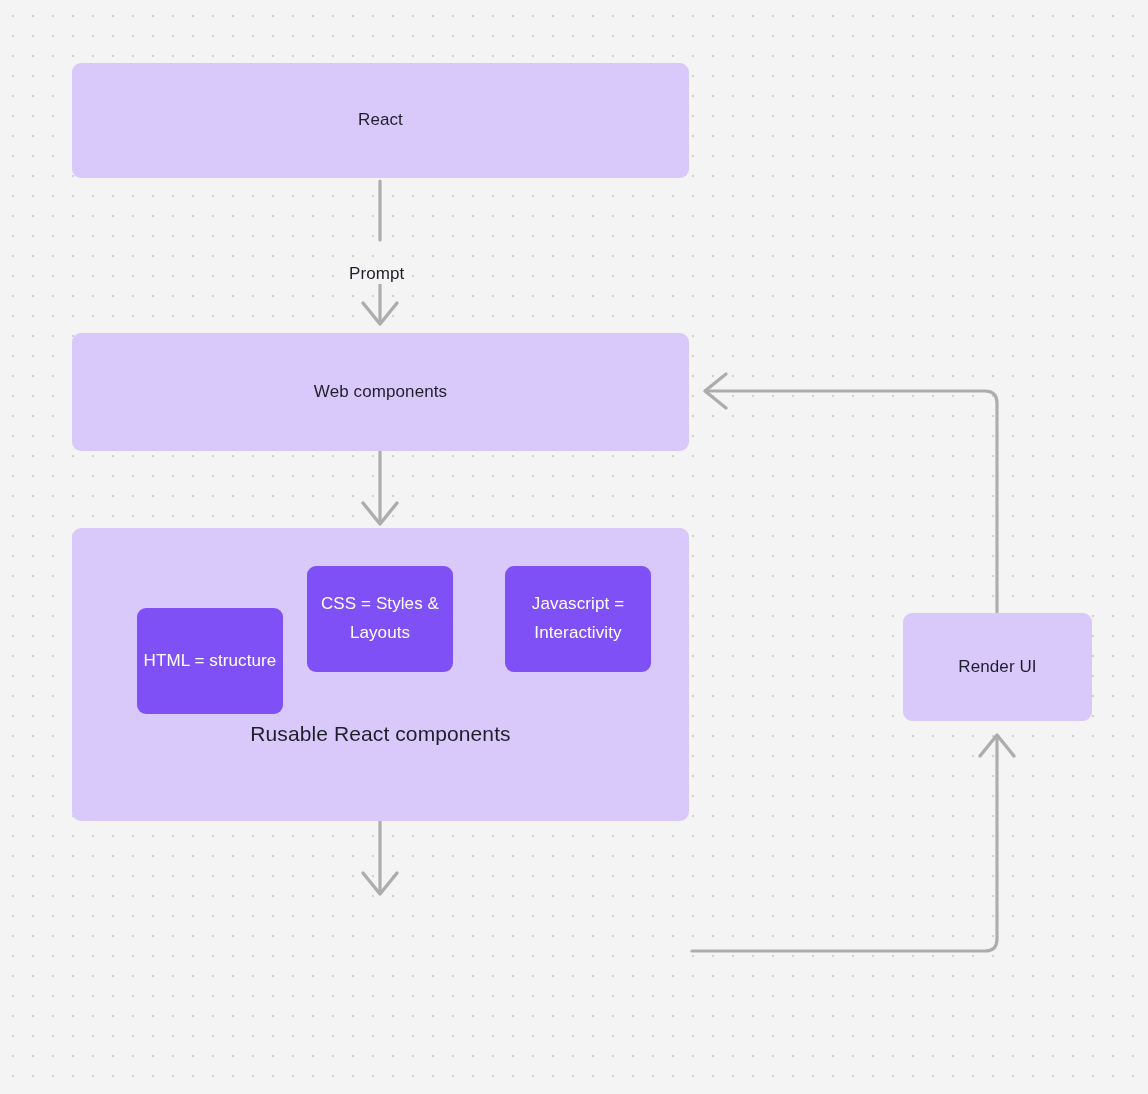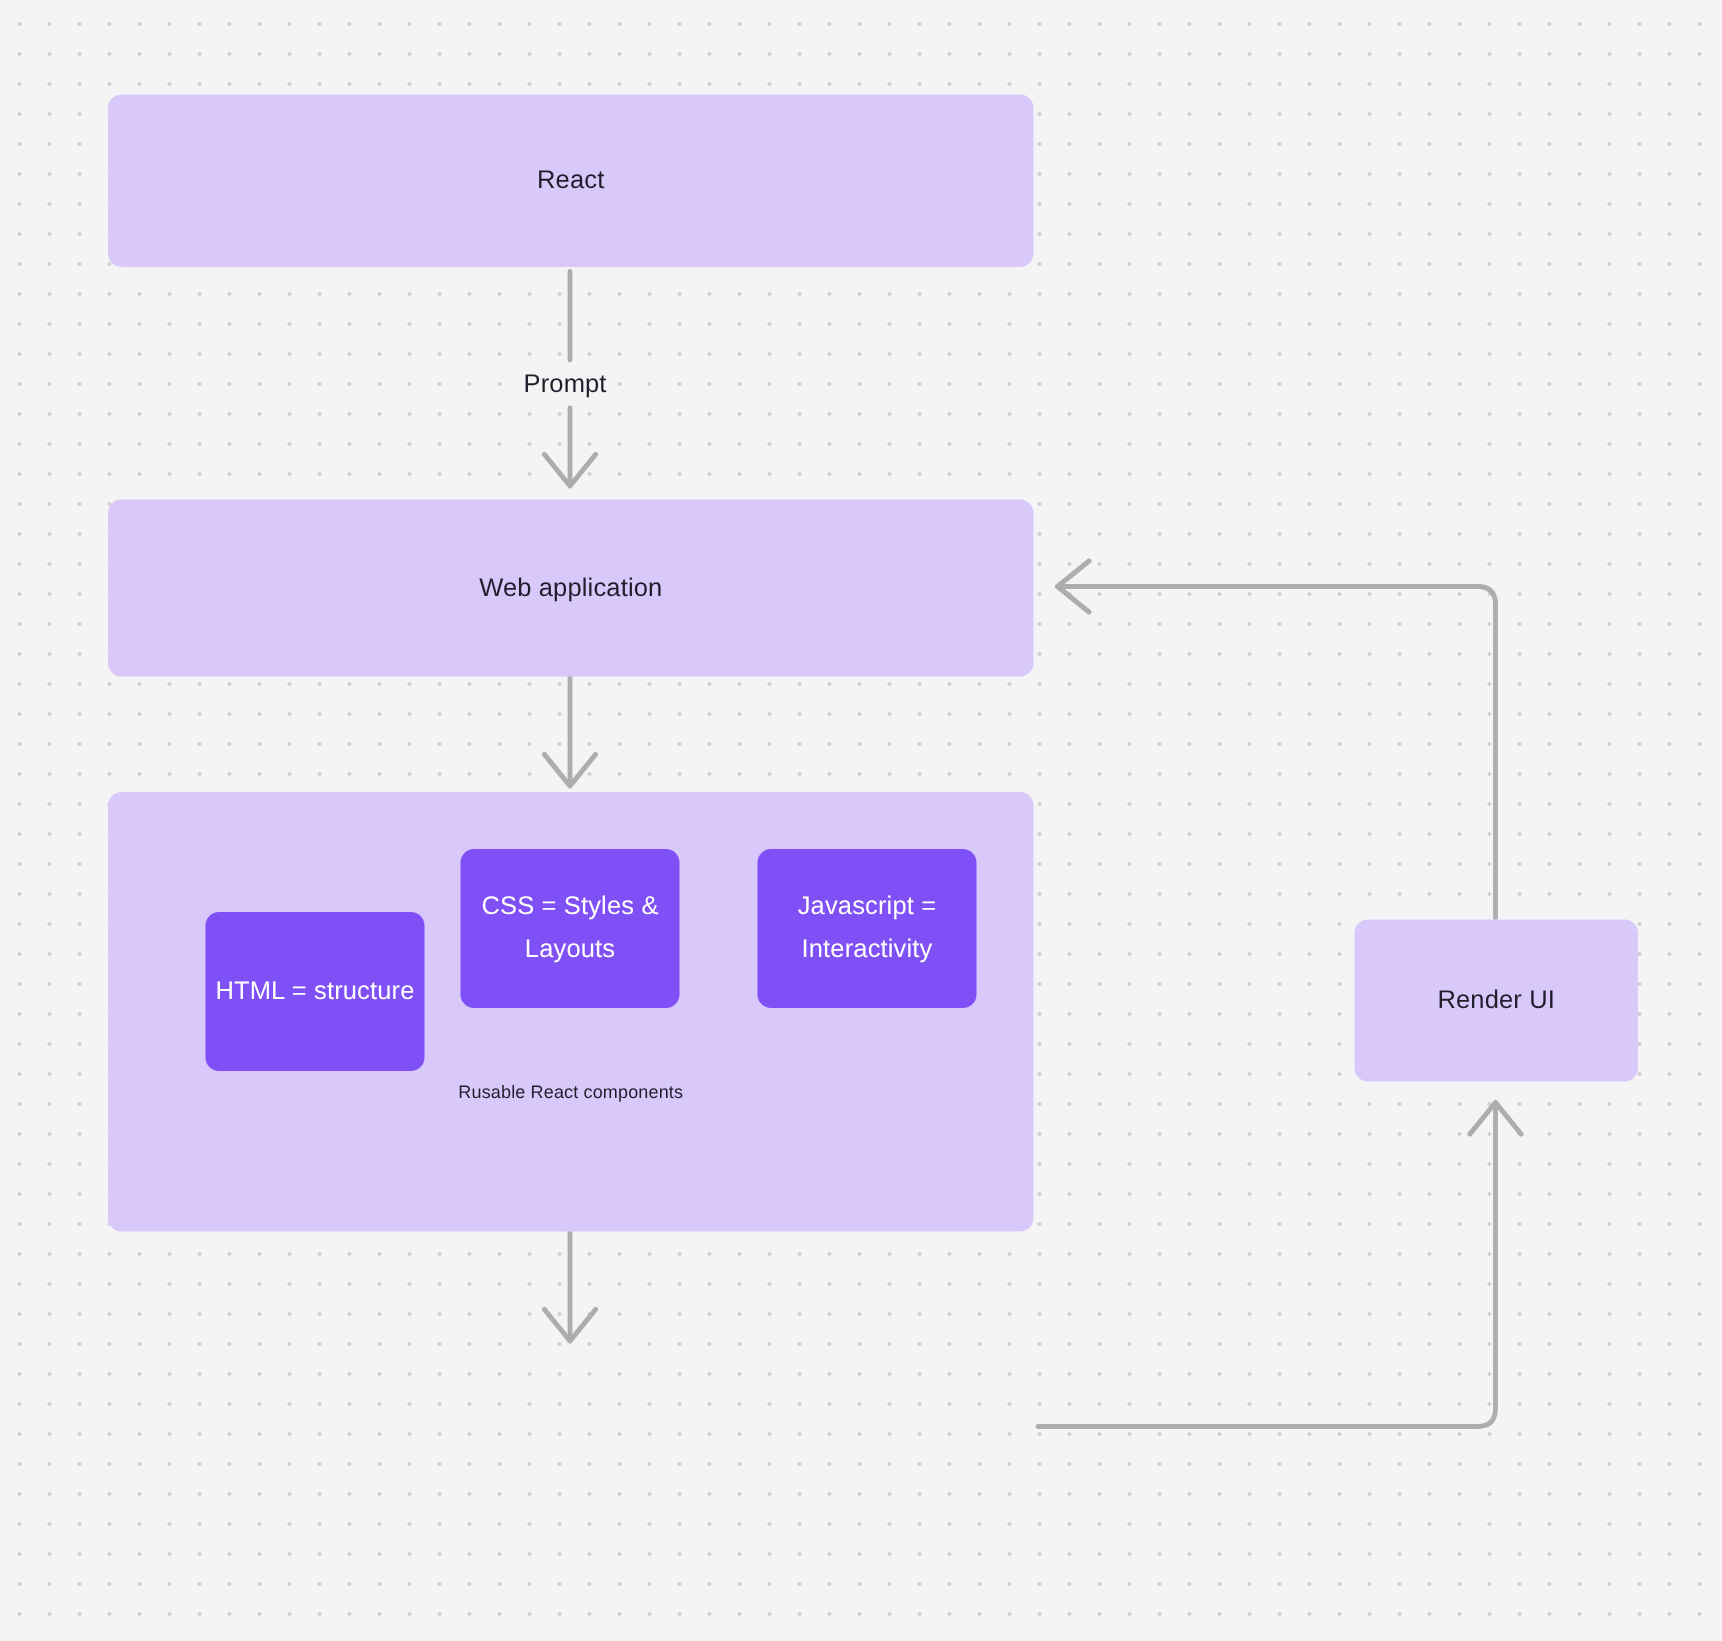--- a/index.html
+++ b/index.html
@@ -58,21 +58,21 @@
     line-height: 1.7;
     text-align: center;
     padding: 0 6px;
     letter-spacing: 0.1px;
   }
 
   .group-caption {
     position: absolute;
     width: 100%;
     text-align: center;
-    font-size: 12px;
+    font-size: 21px;
     color: #1f1f2b;
     letter-spacing: 0.1px;
   }
 
   .edge-label {
     position: absolute;
     font-size: 17px;
     color: #1f1f2b;
     background-color: #f4f4f4;
     padding: 0 5px;
@@ -127,26 +127,26 @@
     <path class="edge-head" d="M 980 756 L 997 735 L 1014 756"></path>
 
     <path class="edge-path" d="M 997 612 L 997 403 Q 997 391 985 391 L 709 391"></path>
     <path class="edge-head" d="M 726 374 L 705 391 L 726 408"></path>
   </svg>
 
   <div class="node" style="left:72px; top:63px; width:617px; height:115px;">
     <span>React</span>
   </div>
 
-  <div class="edge-label" style="left:344px; top:246px;">
+  <div class="edge-label" style="left:344px; top:264px;">
     <span>Prompt</span>
   </div>
 
   <div class="node" style="left:72px; top:333px; width:617px; height:118px;">
-    <span>Web application</span>
+    <span>Web components</span>
   </div>
 
   <div class="node node-group" style="left:72px; top:528px; width:617px; height:293px;">
 
     <div class="chip" style="left:65px; top:38px; width:146px; height:106px;margin-top:42px;">
       <span>HTML = structure</span>
     </div>
 
     <div class="chip" style="left:235px; top:38px; width:146px; height:106px;">
       <span>CSS = Styles &amp; Layouts</span>

